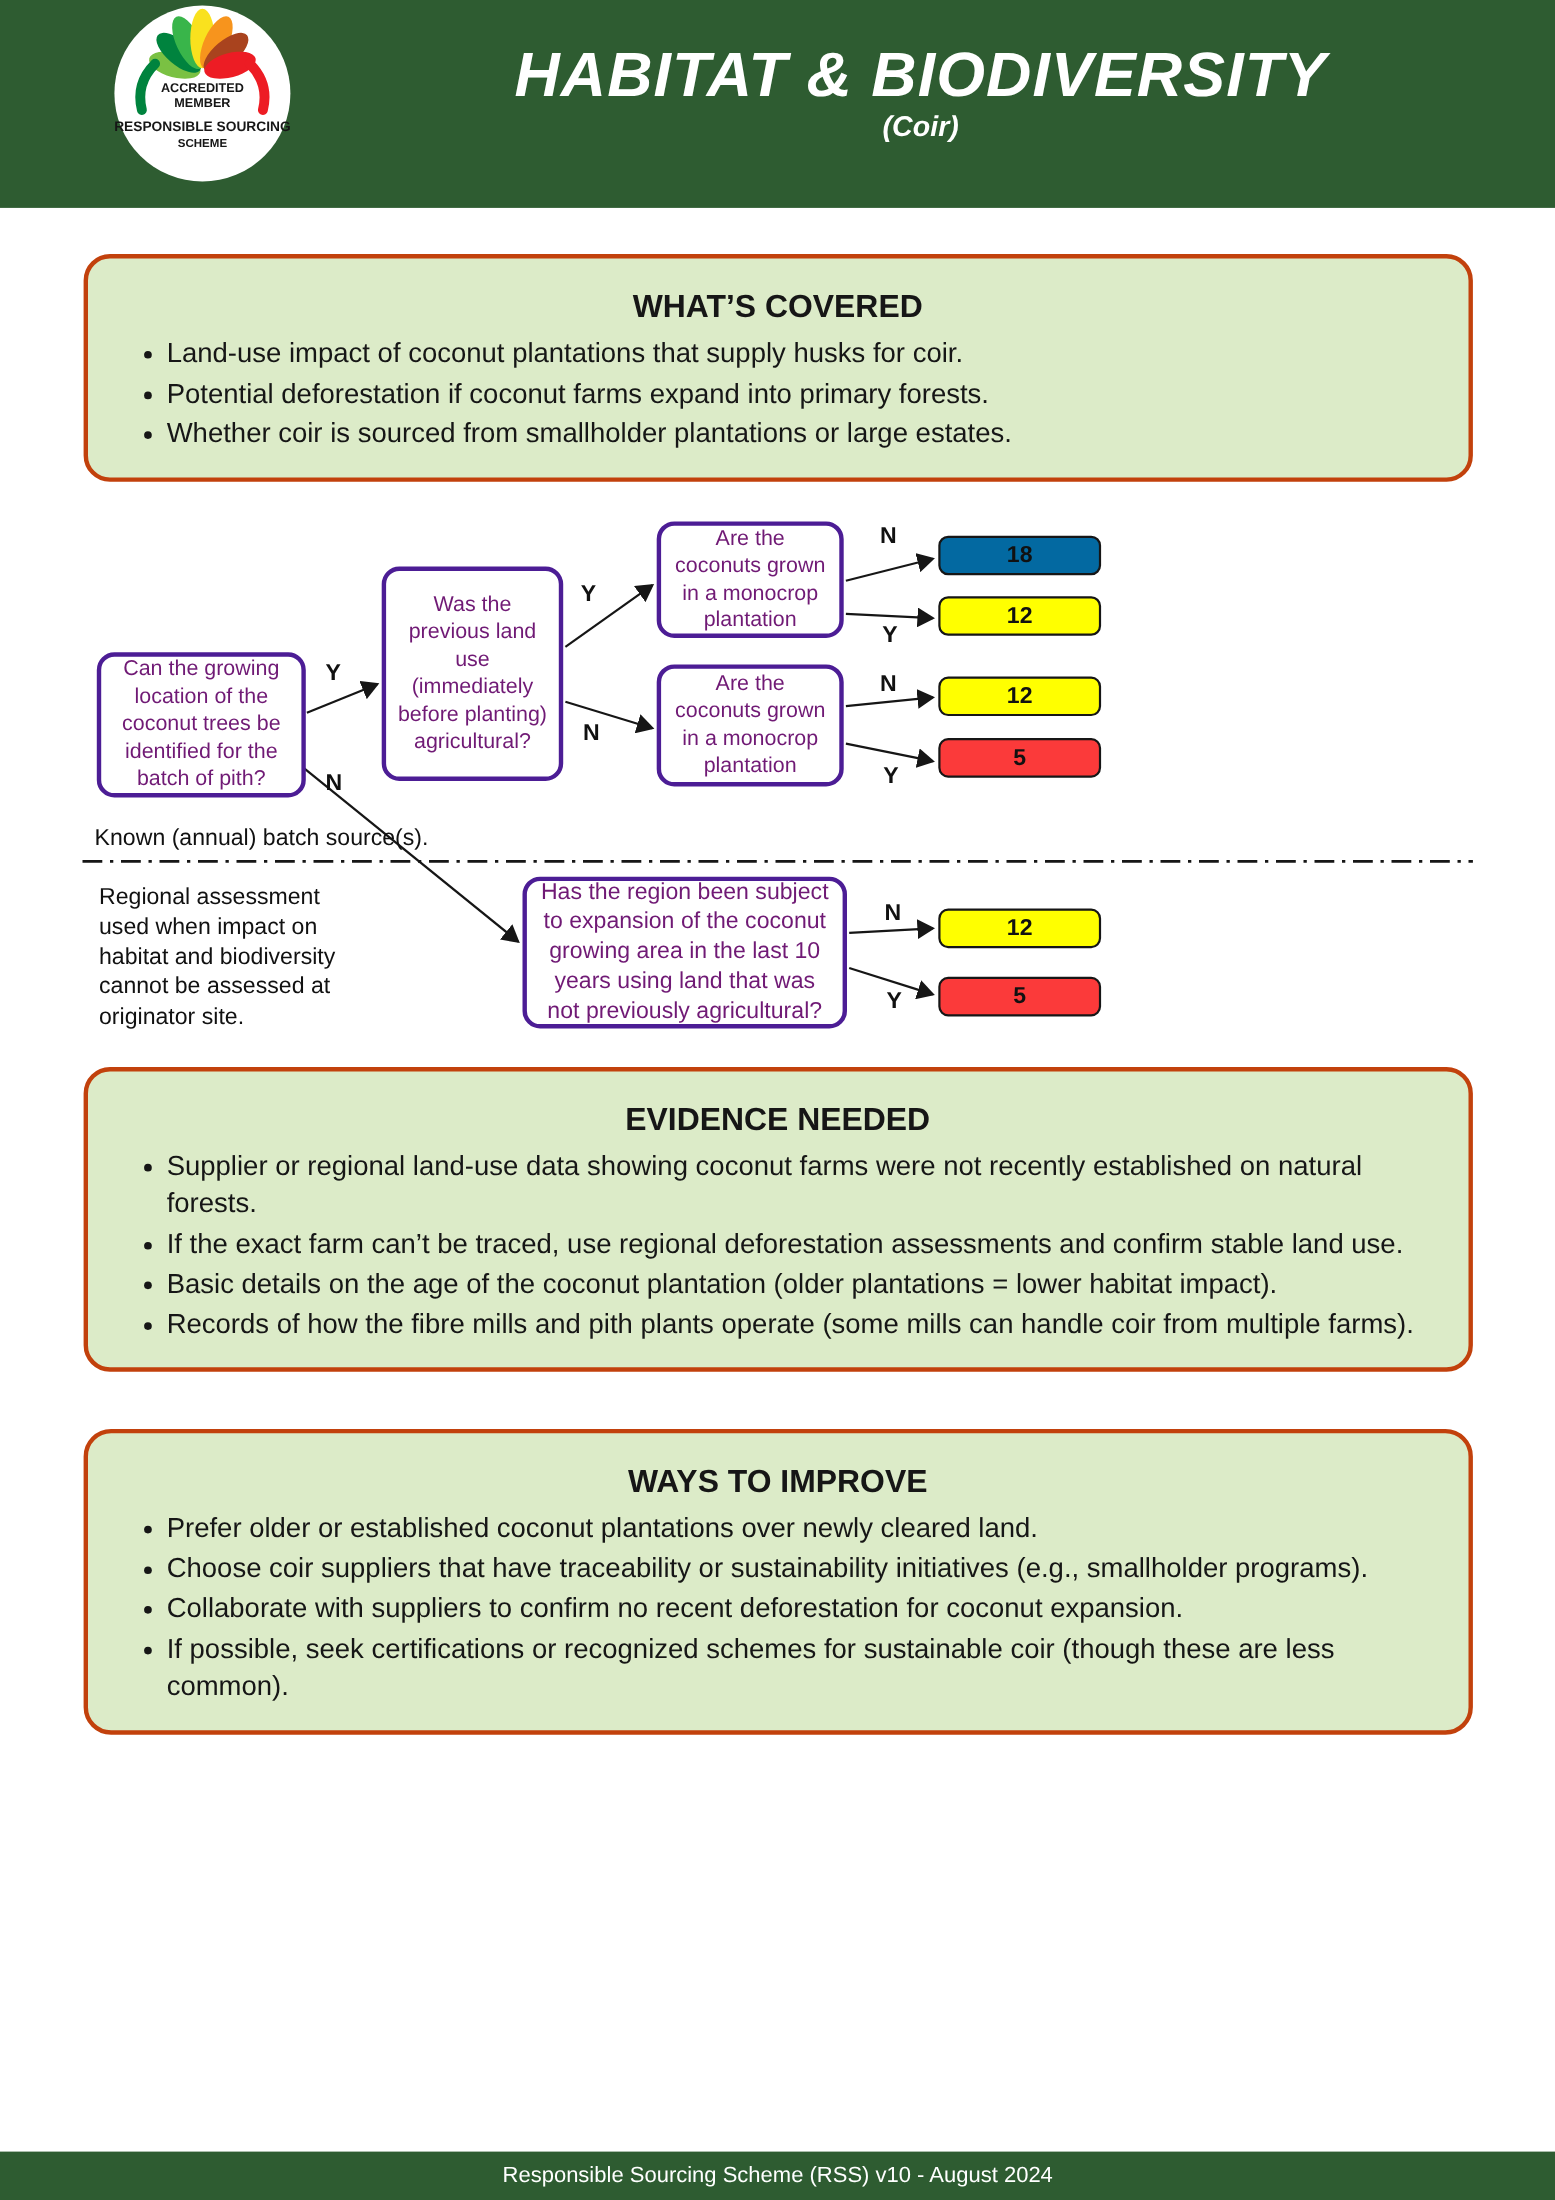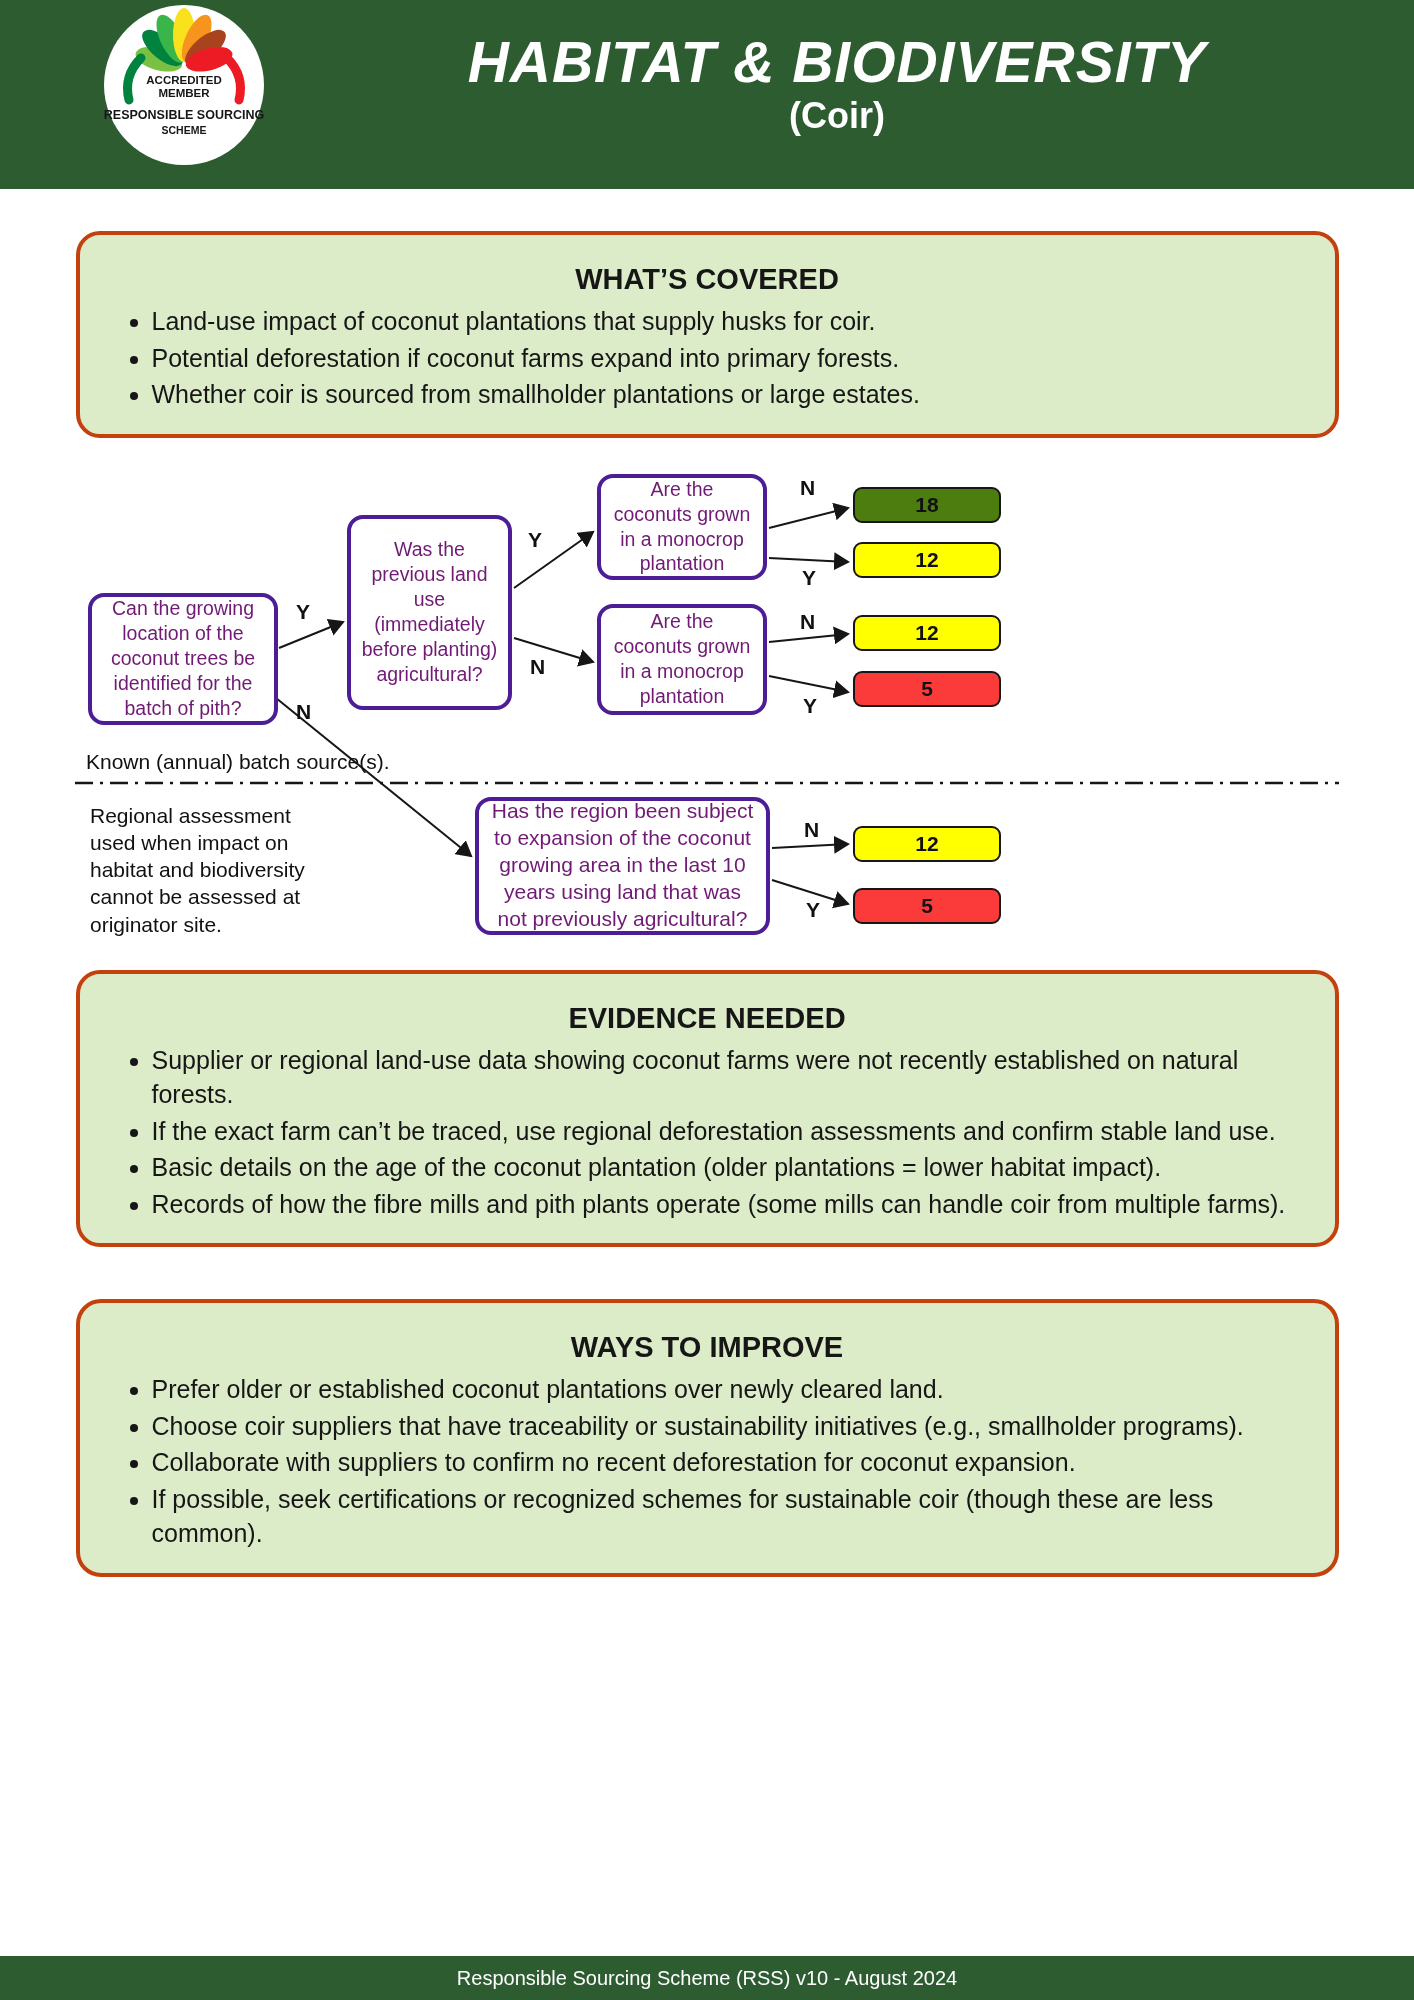--- a/index.html
+++ b/index.html
@@ -5,21 +5,21 @@
   * { box-sizing: border-box; margin: 0; padding: 0; }
   body { background:#ffffff; font-family:"Liberation Sans", sans-serif; }
   .page { position:relative; width:1414px; height:2000px; margin:0 auto; background:#ffffff; overflow:hidden; }
 
   
   .header { position:relative; height:189px; background:#2e5c31; }
   .logo-wrap { position:absolute; left:103px; top:4px; width:162px; height:162px; }
   .header-titles { position:absolute; left:300px; right:40px; top:0; height:170px;
     display:flex; flex-direction:column; align-items:center; justify-content:center; color:#ffffff; }
   .header-title { font-size:57px; font-weight:bold; font-style:italic; letter-spacing:1px; line-height:1.05; }
-  .header-subtitle { font-size:36px; font-weight:bold; margin-top:2px; }
+  .header-subtitle { font-size:26px; font-style:italic; font-weight:bold; margin-top:2px; }
 
   
   .panel { width:1263px; margin:0 auto; background:#dcebc8; border:4px solid #c2410c;
     border-radius:24px; padding:28px 42px 20px 42px; color:#161616; }
   .panel-title { text-align:center; font-weight:bold; font-size:29px; margin-bottom:8px; }
   .panel ul { margin-left:30px; }
   .panel li { font-size:25px; line-height:1.38; margin:2px 0; }
   .panel-covered { margin-top:42px; }
   .panel-evidence { margin-top:20px; }
   .panel-ways { margin-top:52px;border-radius:25px; }
@@ -102,21 +102,21 @@
       </g>
       <line x1="75" y1="313" x2="1339" y2="313" stroke="#161616" stroke-width="2.5" stroke-dasharray="18 7 3 7"></line>
     </svg>
 
     <div class="node" style="left:347px; top:45px; width:165px; height:195px;">Was the previous land use (immediately before planting) agricultural?</div>
     <div class="node" style="left:88px; top:123px; width:190px; height:132px;">Can the growing location of the coconut trees be identified for the batch of pith?</div>
     <div class="node" style="left:597px; top:4px; width:170px; height:106px;">Are the coconuts grown in a monocrop plantation</div>
     <div class="node" style="left:597px; top:134px; width:170px; height:111px;">Are the coconuts grown in a monocrop plantation</div>
     <div class="node node-q5" style="left:475px; top:327px; width:295px; height:138px;">Has the region been subject to expansion of the coconut growing area in the last 10 years using land that was not previously agricultural?</div>
 
-    <div class="score" style="left: 853px; top: 17px; background: #4d7c0f;">18</div>
+    <div class="score" style="left: 853px; top: 17px; background: #0369a1;">18</div>
     <div class="score" style="left: 853px; top: 72px; background: rgb(255, 255, 0);">12</div>
     <div class="score" style="left: 853px; top: 145px; background: rgb(255, 255, 0);">12</div>
     <div class="score" style="left: 853px; top: 201px; background: rgb(251, 58, 58);">5</div>
     <div class="score" style="left: 853px; top: 356px; background: rgb(255, 255, 0);">12</div>
     <div class="score" style="left: 853px; top: 418px; background: rgb(251, 58, 58);">5</div>
 
     <span class="yn" style="left:296px; top:130px;">Y</span>
     <span class="yn" style="left:296px; top:230px;">N</span>
     <span class="yn" style="left:528px; top:58px;">Y</span>
     <span class="yn" style="left:530px; top:185px;">N</span>

